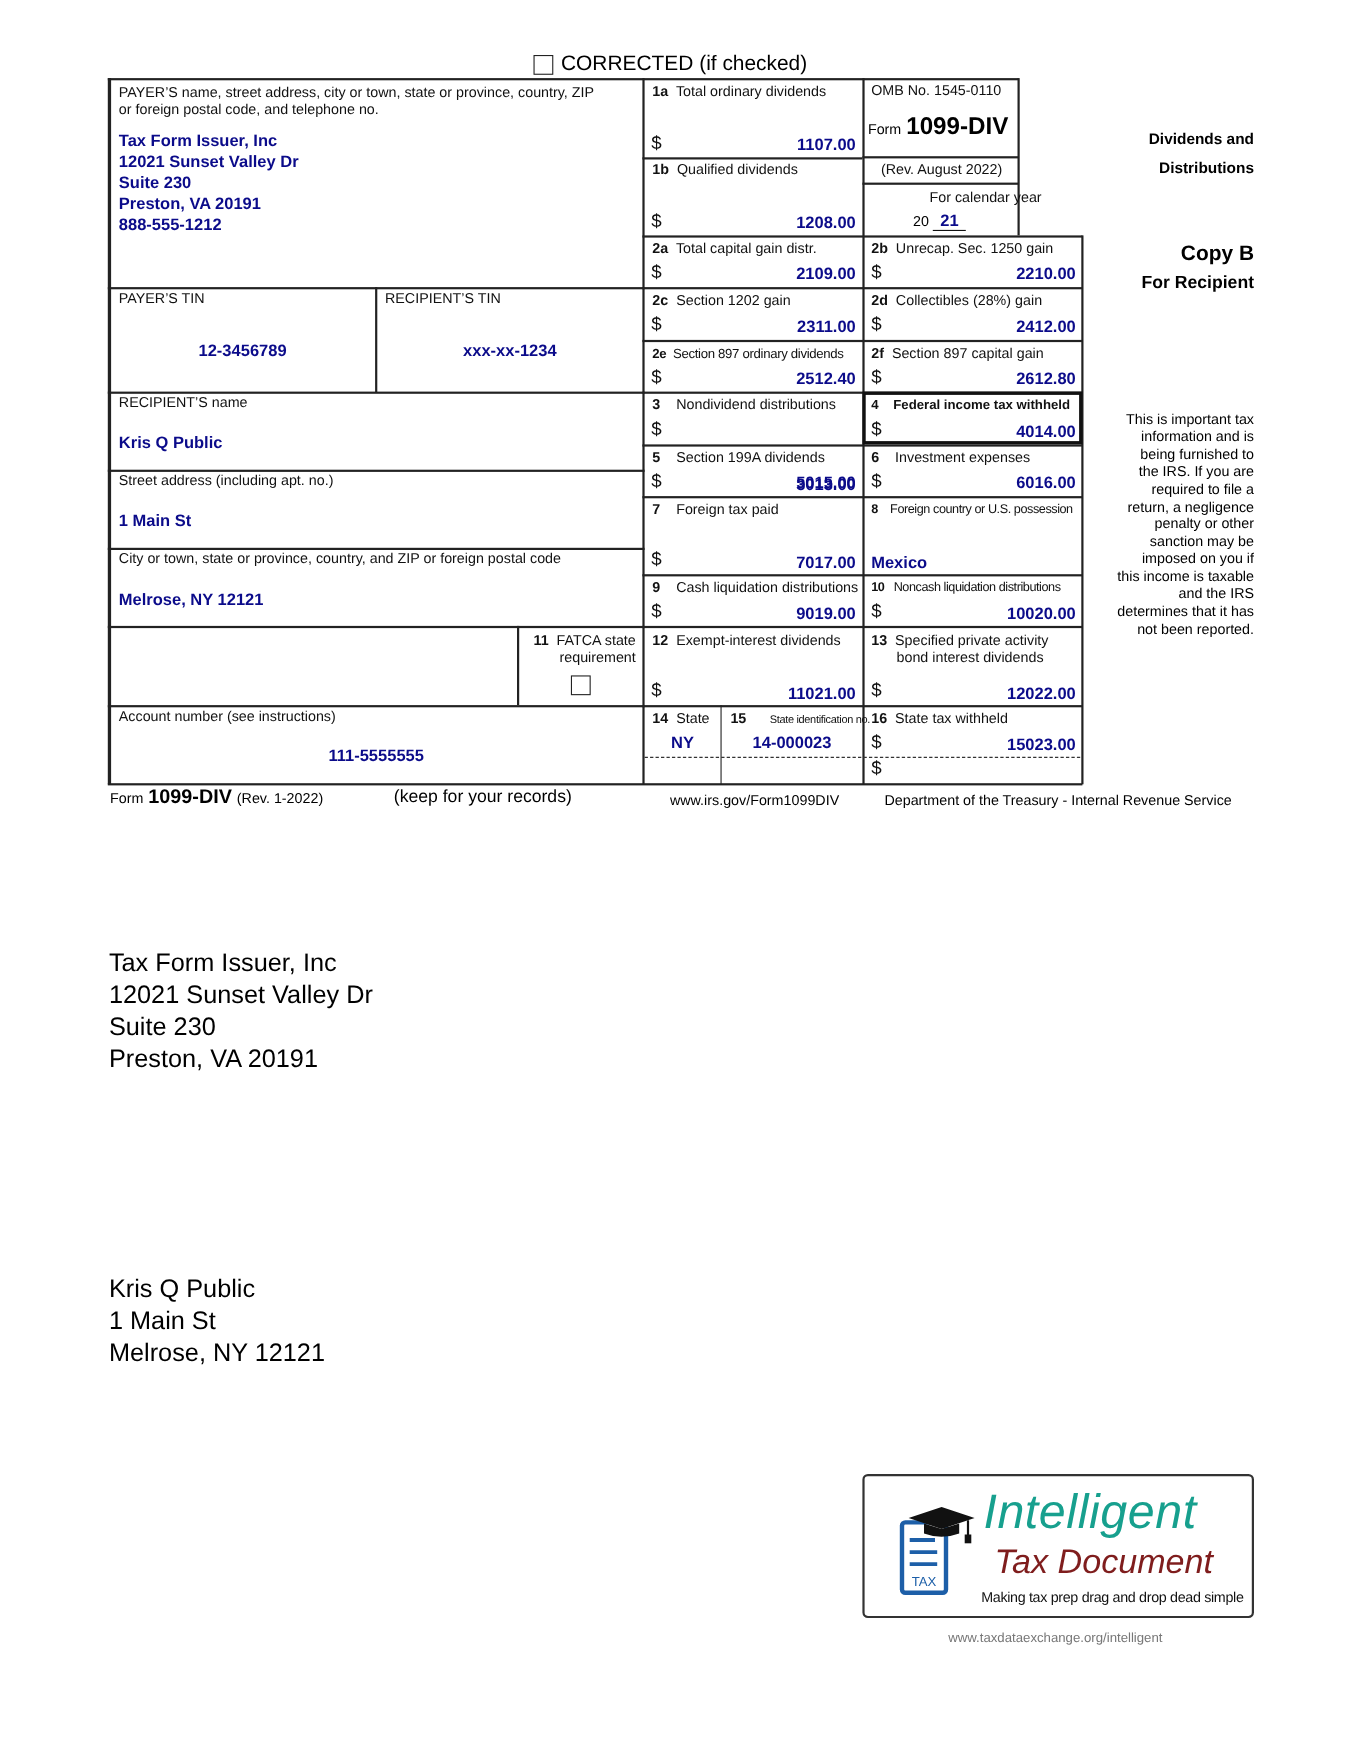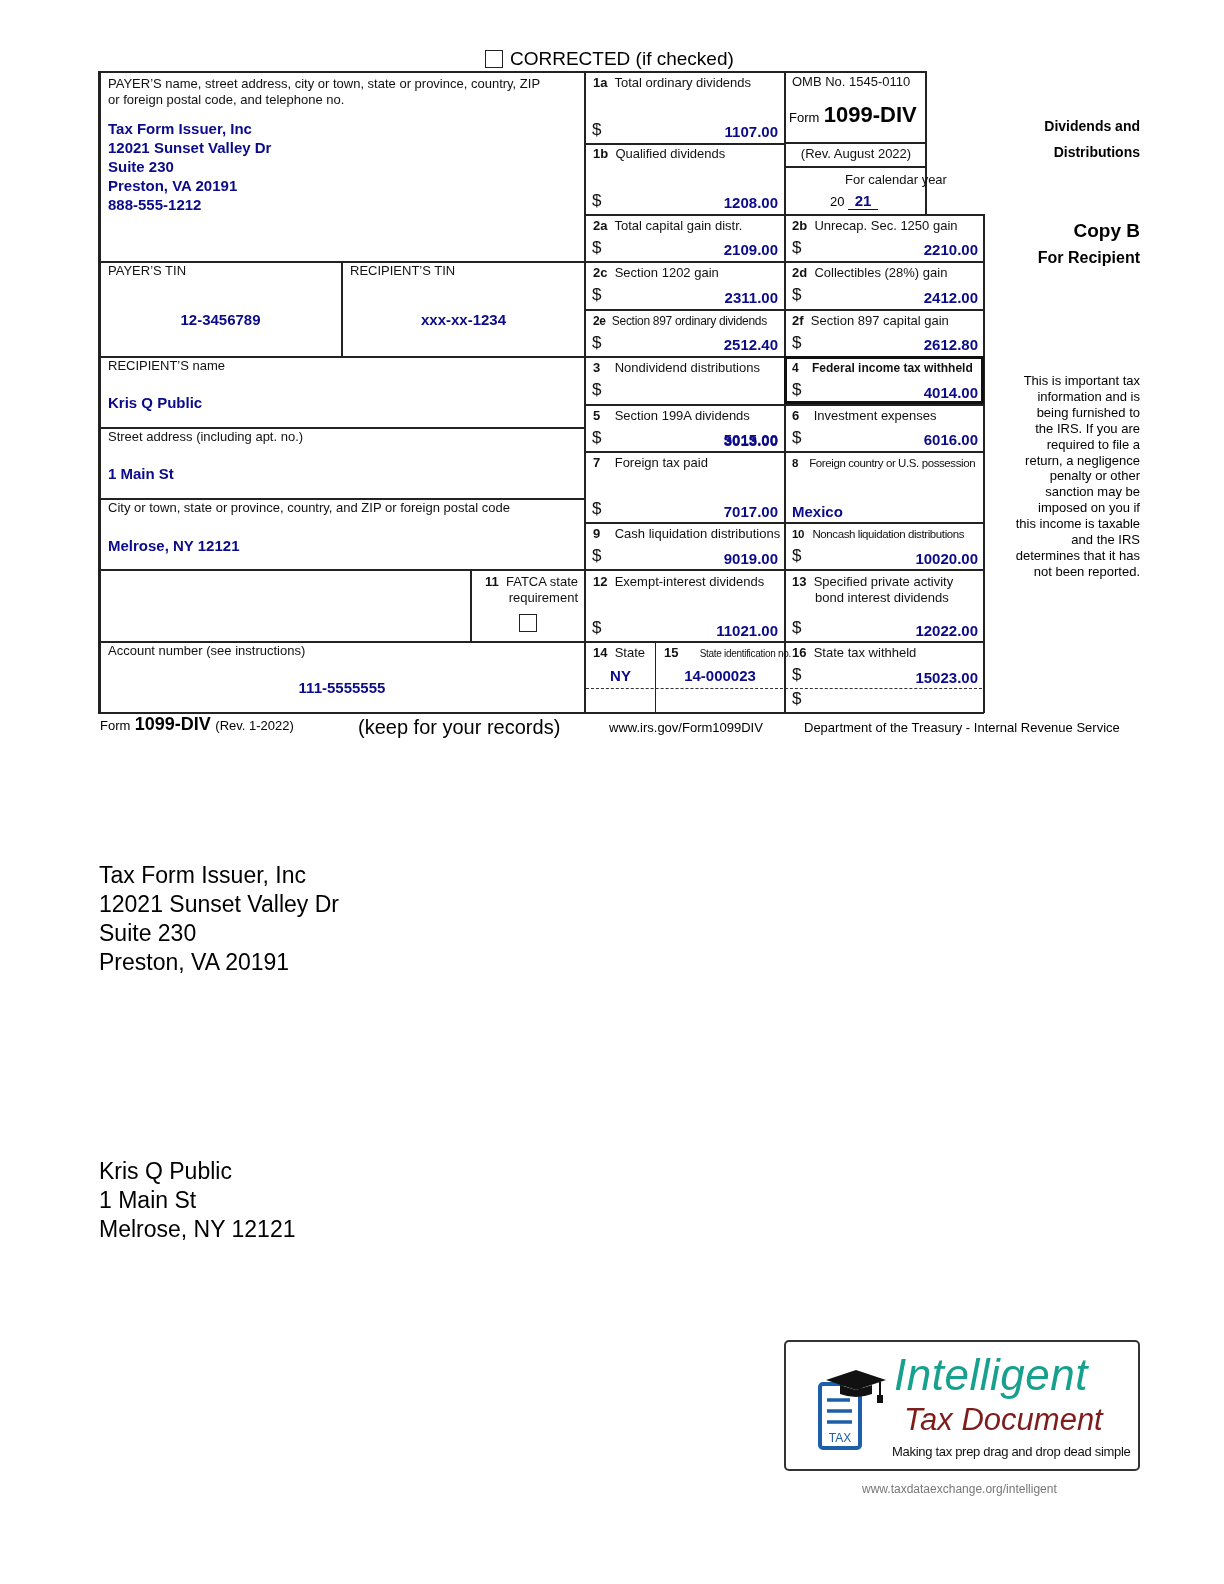--- a/index.html
+++ b/index.html
@@ -207,21 +207,21 @@
 <div class="abs lbl" style="left:792px; top:645px;"><span class="num">16</span>&nbsp; <span>State tax withheld</span></div>
 <div class="abs dollar" style="left:792px; top:665px;">$</div>
 <div class="abs amt" style="left:800px; width:178px; top:669px;">15023.00</div>
 <div class="abs dollar" style="left:792px; top:689px;">$</div>
 
 <div class="abs" style="left:100px; top:714px; white-space:nowrap;">
   <span style="font-size:13px;">Form</span>
   <span style="font-size:18px; font-weight:bold;">1099-DIV</span>
   <span style="font-size:13px;">(Rev. 1-2022)</span>
 </div>
-<div class="abs" style="left:358px; top:716px; font-size:20px;">(keep for your records)</div>
+<div class="abs" style="left:358px; top:716px; font-size:16px;">(keep for your records)</div>
 <div class="abs" style="left:609px; top:720px; font-size:13px;">www.irs.gov/Form1099DIV</div>
 <div class="abs" style="left:804px; top:720px; font-size:13px;">Department of the Treasury - Internal Revenue Service</div>
 
 <div class="abs" id="mail-from" style="left:99px; top:861px; font-size:23px; line-height:29px;">
     <div>Tax Form Issuer, Inc</div>
     <div>12021 Sunset Valley Dr</div>
     <div>Suite 230</div>
     <div>Preston, VA 20191</div>
   </div>
 <div class="abs" id="mail-to" style="left:99px; top:1157px; font-size:23px; line-height:29px;">

